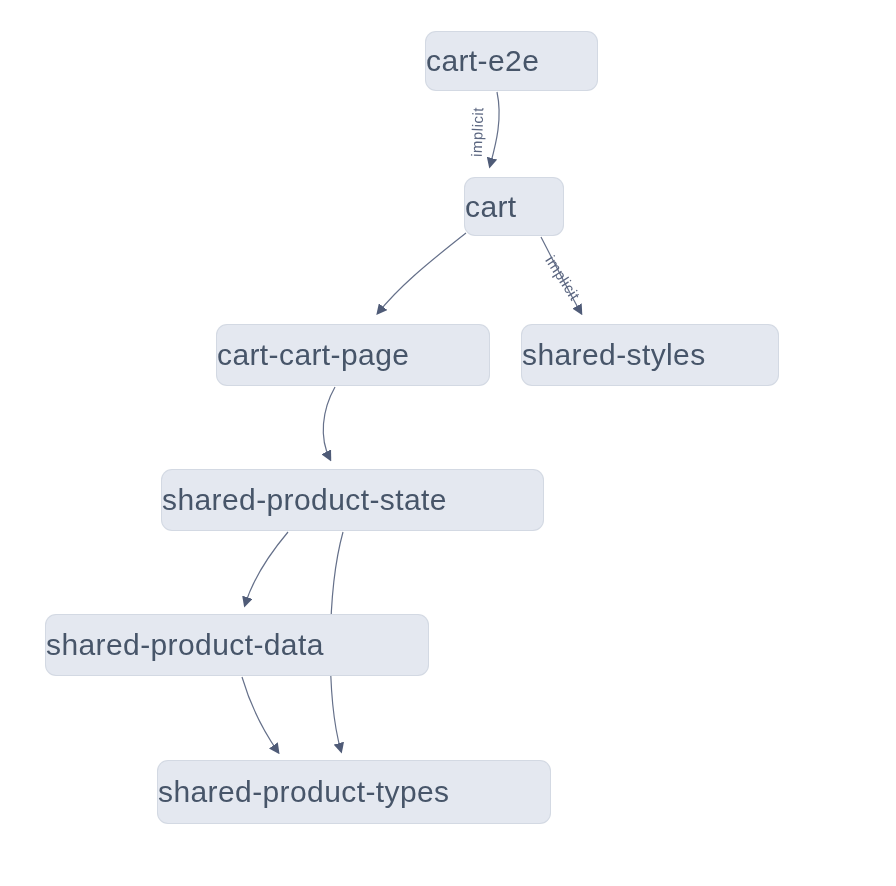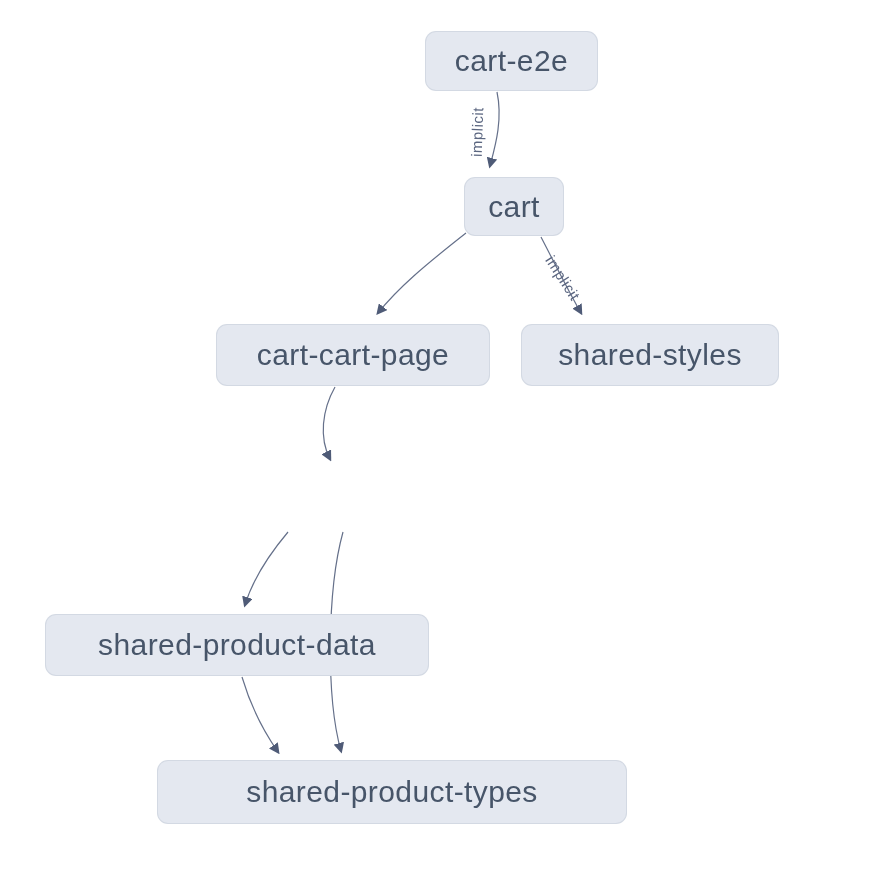--- a/index.html
+++ b/index.html
@@ -22,35 +22,35 @@
     z-index: 1;
   }
   .node {
     position: absolute;
     z-index: 3;
     background: #e4e8f0;
     border: 1px solid rgba(148,163,184,0.22);
     border-radius: 11px;
     display: flex;
     align-items: center;
-    justify-content: center;
+    justify-content: flex-start;
     font-size: 30px;
     letter-spacing: 0.4px;
     color: #475569;
     box-sizing: border-box;
     white-space: nowrap;
     cursor: pointer;
   }
   .n-cart-e2e            { left: 425px; top: 31px;  width: 173px; height: 60px; }
   .n-cart                { left: 464px; top: 177px; width: 100px; height: 59px; }
   .n-cart-cart-page      { left: 216px; top: 324px; width: 274px; height: 62px; }
   .n-shared-styles       { left: 521px; top: 324px; width: 258px; height: 62px; }
   .n-shared-product-state{ left: 161px; top: 469px; width: 383px; height: 62px; }
   .n-shared-product-data { left: 45px;  top: 614px; width: 384px; height: 62px; }
-  .n-shared-product-types{ left: 157px; top: 760px; width: 470px; height: 64px; }
+  .n-shared-product-types{ left: 157px; top: 760px; width: 394px; height: 64px; }
   .edge-label {
     position: absolute;
     z-index: 2;
     font-size: 15px;
     letter-spacing: 0.5px;
     color: #5b6680;
     white-space: nowrap;
   }
   .el-a {
     left: 477px; top: 132px;
@@ -91,20 +91,23 @@
   </div>
   <div class="node n-cart">
     <span>cart</span>
   </div>
   <div class="node n-cart-cart-page">
     <span>cart-cart-page</span>
   </div>
   <div class="node n-shared-styles">
     <span>shared-styles</span>
   </div>
+  <div class="node n-shared-product-state">
+    <span>shared-product-state</span>
+  </div>
   <div class="node n-shared-product-data">
     <span>shared-product-data</span>
   </div>
   <div class="node n-shared-product-types">
     <span>shared-product-types</span>
   </div>
 
 </div>
 
 </body></html>

